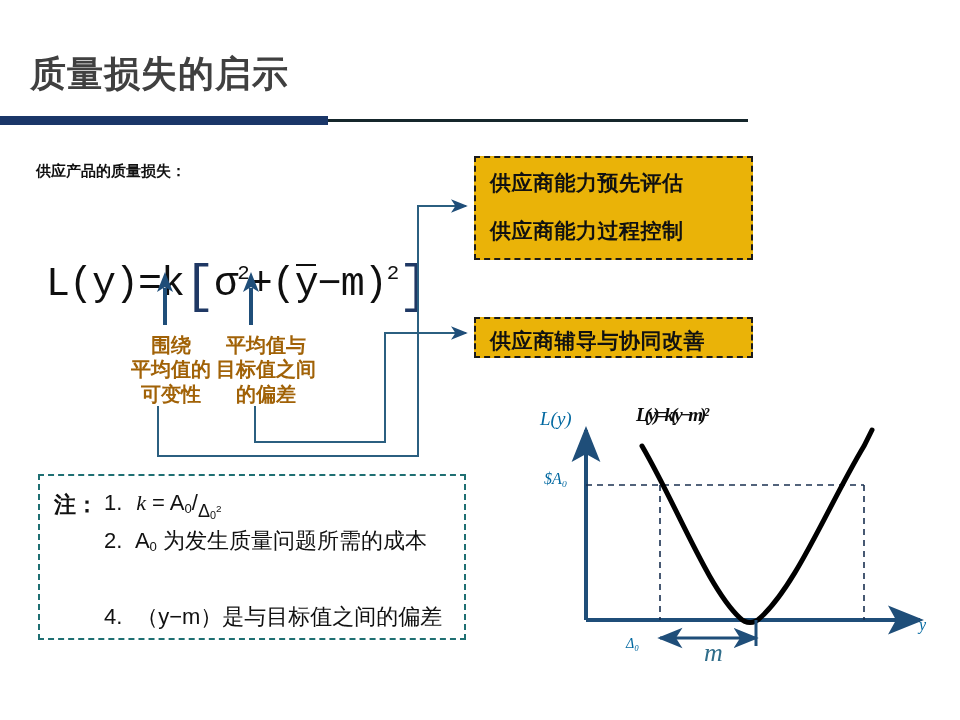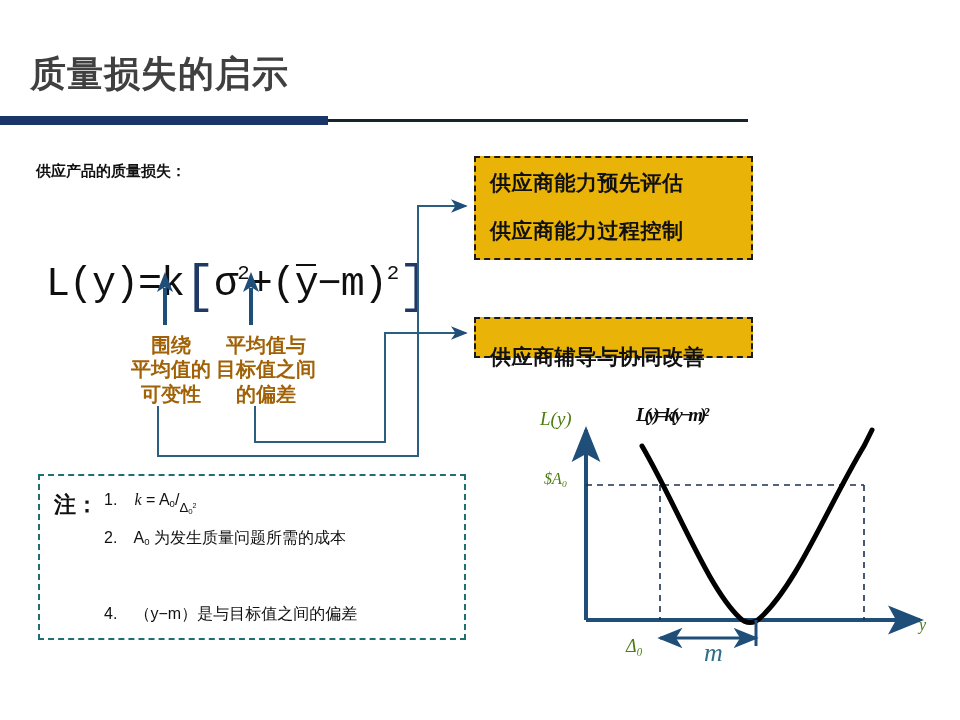--- a/index.html
+++ b/index.html
@@ -118,21 +118,21 @@
   .box-bottom { left: 474px; top: 317px; width: 279px; height: 41px; }
   .box-line {
     position: absolute;
     font-size: 21px;
     color: #111111;
     white-space: nowrap;
     letter-spacing: 0.5px;
   }
   .box-top .bl1 { left: 14px; top: 11px; }
   .box-top .bl2 { left: 14px; top: 59px; }
-  .box-bottom .bl1 { left: 14px; top: 8px; margin-top: 16px; }
+  .box-bottom .bl1 { left: 14px; top: 8px; }
 
   
   .note-box {
     position: absolute;
     left: 38px;
     top: 474px;
     width: 428px;
     height: 166px;
     border: 2px dashed #1f6f72;
     box-sizing: border-box;
@@ -142,21 +142,21 @@
     position: absolute;
     left: 14px;
     top: 14px;
     font-size: 22px;
     font-weight: bold;
     color: #111111;
   }
   .note-item {
     position: absolute;
     left: 64px;
-    font-size: 16px;
+    font-size: 22px;
     color: #111111;
     white-space: nowrap;
     line-height: 1;
   }
   .note-item .num { display: inline-block; width: 26px; }
   .note-item .it { font-style: italic; font-family: "Liberation Serif", serif; }
   .note-item sub { font-size: 0.6em; vertical-align: -0.22em; }
   .note-item sup { font-size: 0.55em; vertical-align: 0.55em; }
   .ni1 { top: 16px; }
   .ni2 { top: 54px; }
@@ -182,27 +182,27 @@
     position: absolute;
     left: 528px;
     top: 398px;
     width: 424px;
     height: 280px;
   }
   .chart-lbl {
     position: absolute;
     font-family: "Liberation Serif", "DejaVu Serif", serif;
     font-style: italic;
-    color: #4d7c0f;
+    color: #0369a1;
     white-space: nowrap;
   }
   .lbl-ly   { left: 12px;  top: 10px;  font-size: 19px; }
   .lbl-a0   { left: 16px;  top: 72px;  font-size: 16px; }
   .lbl-y    { left: 391px; top: 218px; font-size: 16px; }
-  .lbl-d0   { left: 98px;  top: 238px; font-size: 18px; }
+  .lbl-d0   { left: 98px;  top: 238px; font-size: 14px; }
   .lbl-m    { left: 176px; top: 240px; font-size: 26px; color: #2f6d8a; }
   .lbl-formula {
     position: absolute;
     left: 108px;
     top: 6px;
     font-family: "Liberation Serif", "DejaVu Serif", serif;
     font-size: 19px;
     font-weight: bold;
     font-style: italic;
     color: #0d0d0d;

